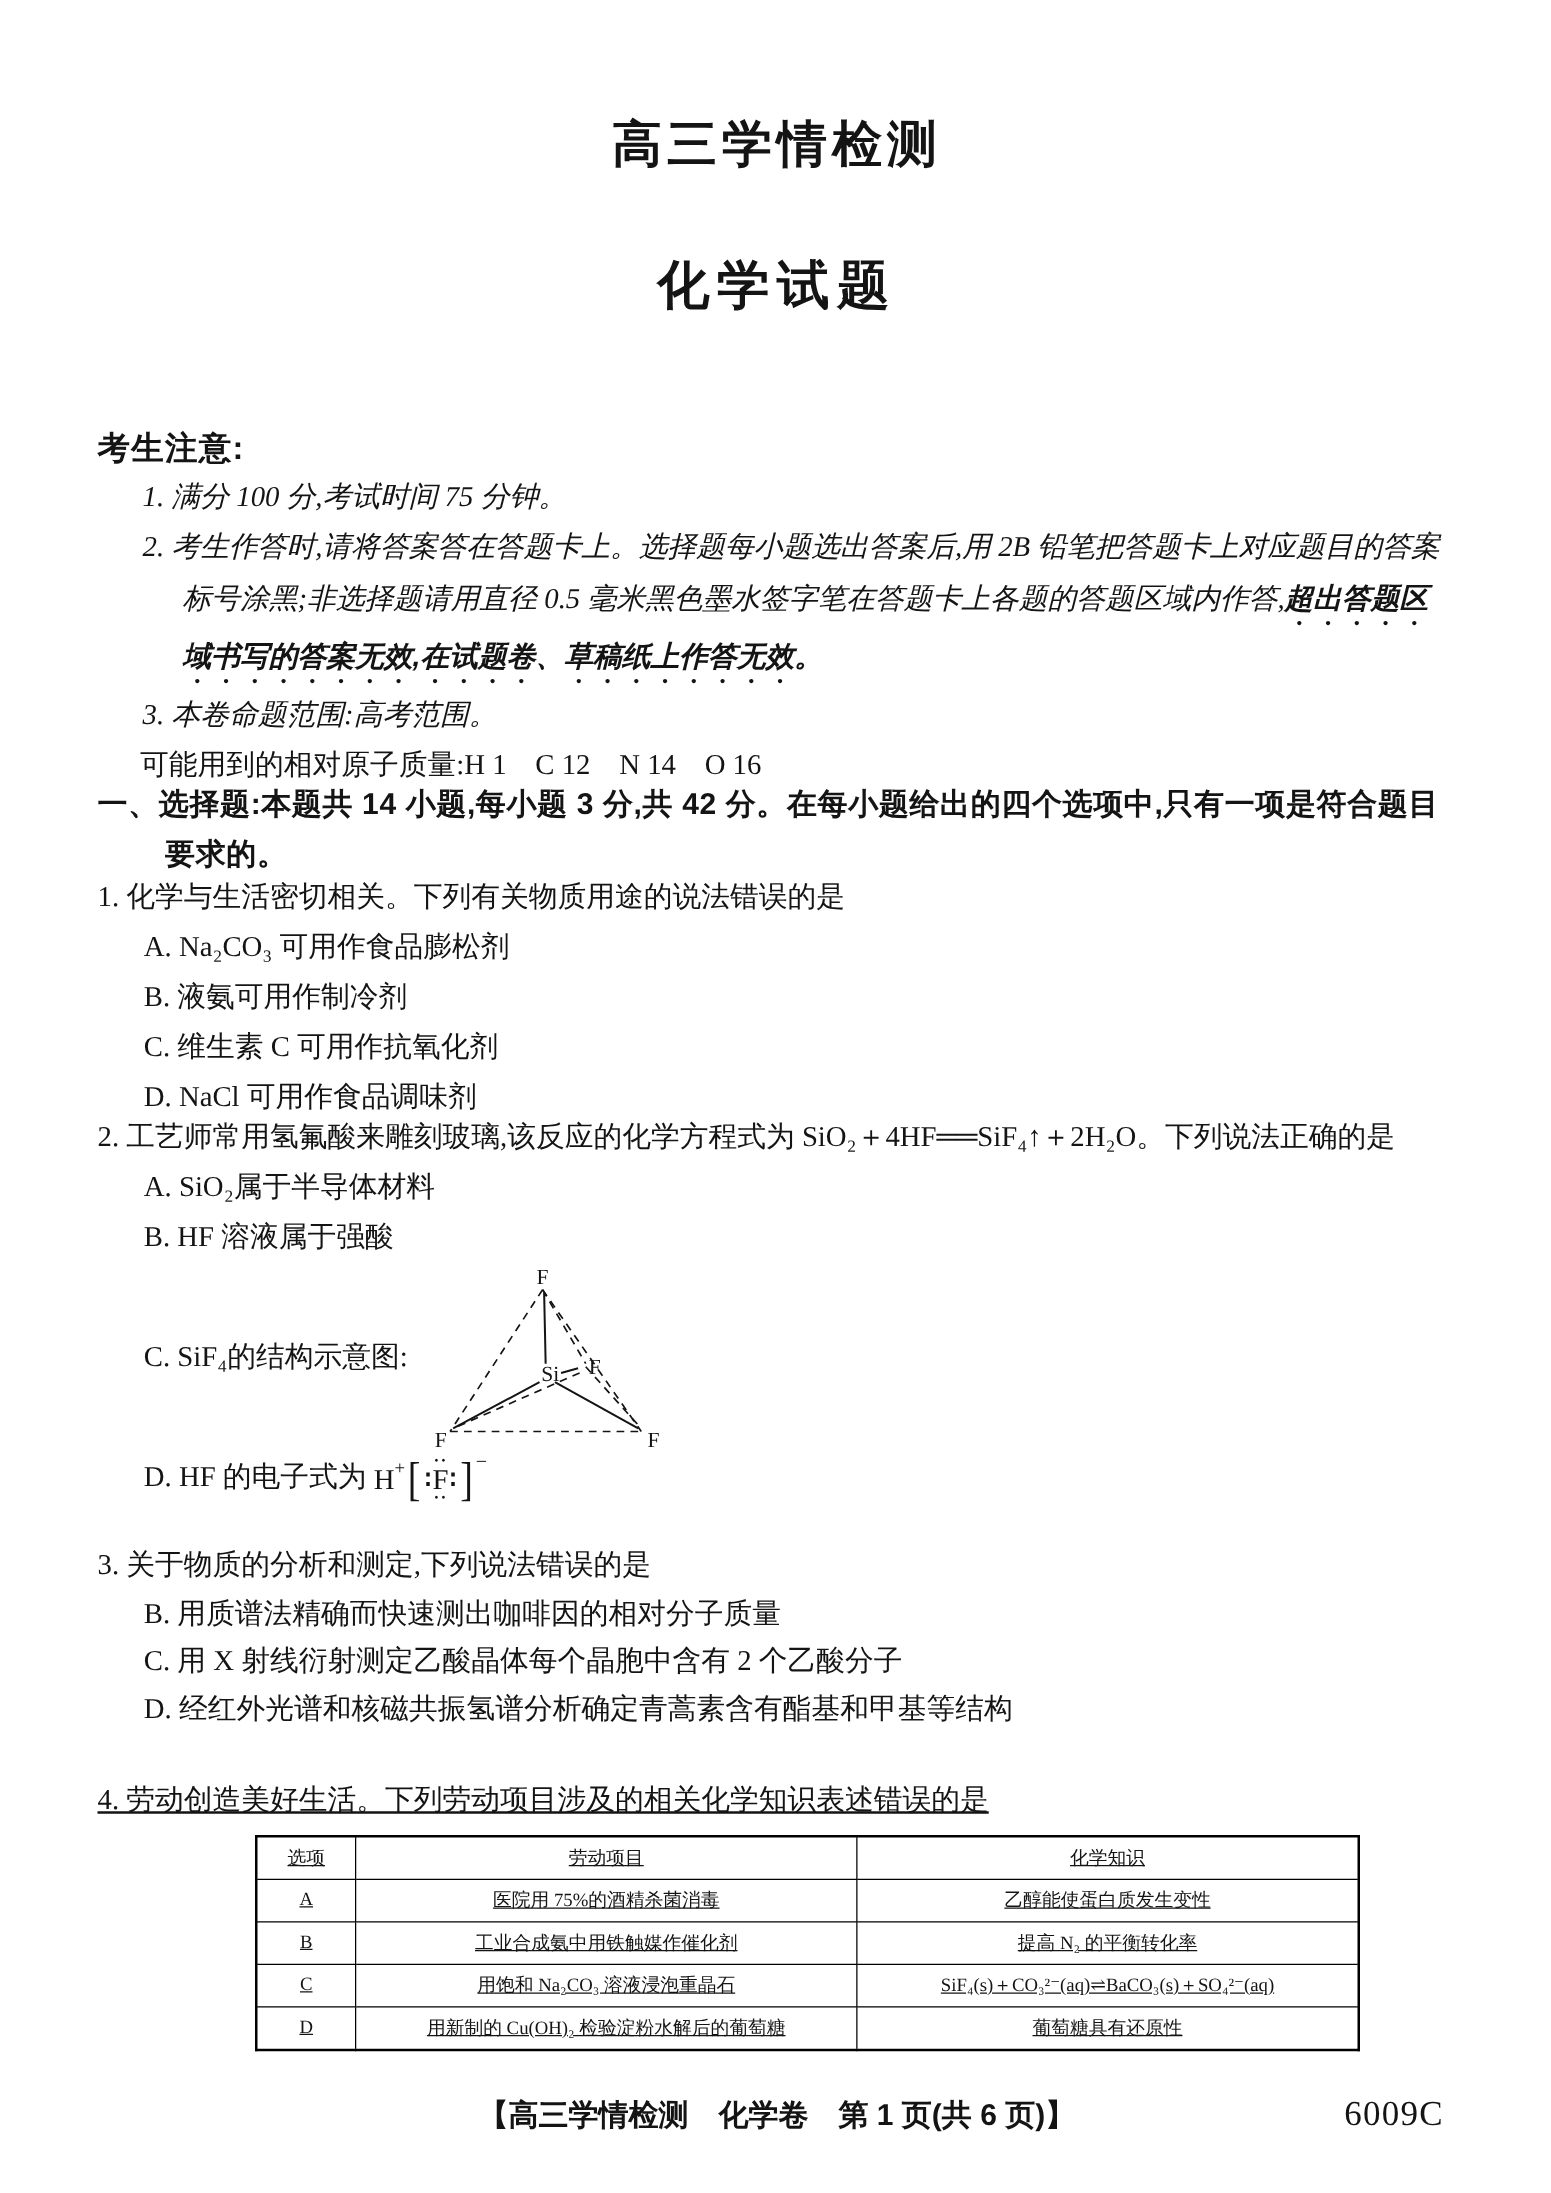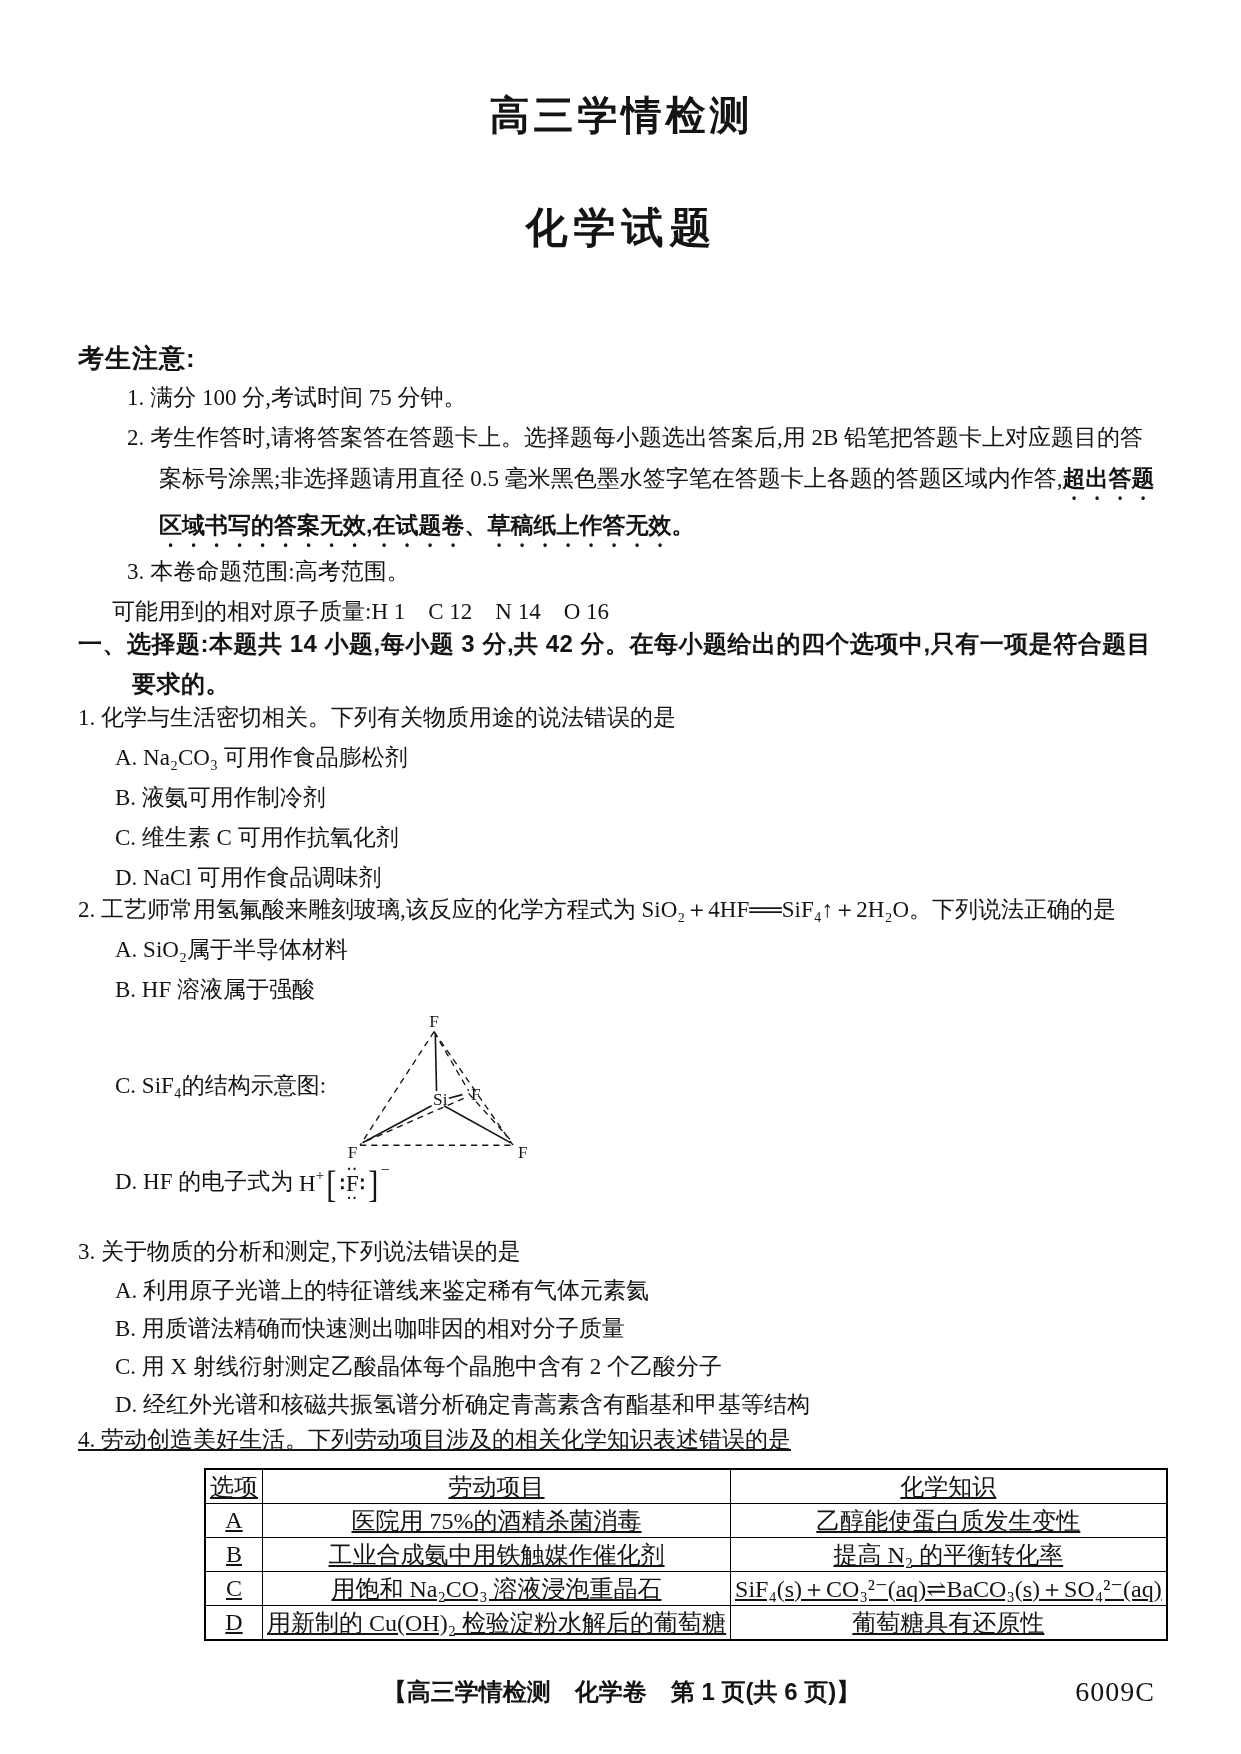--- a/index.html
+++ b/index.html
@@ -9,21 +9,21 @@
     position:relative;overflow:hidden;
   }
   .abs{position:absolute;left:78px;right:76px;}
   .heiti{font-family:"Liberation Sans","DejaVu Sans",sans-serif;font-weight:bold;}
 
   .doc-title{top:88px;text-align:center;font-size:40px;letter-spacing:4px;}
   .doc-subtitle{top:200px;text-align:center;font-size:42px;letter-spacing:6px;}
 
   .notice{top:338px;font-size:23px;line-height:40px;}
   .notice-heading{font-size:26px;letter-spacing:1px;}
-  .notice-item{margin-left:49px;padding-left:32px;text-indent:-32px;}
+  .notice-item{margin-left:36px;padding-left:32px;text-indent:-32px;font-style:italic;}
   .notice-num{padding-right:6px;}
   .em-dots{
     font-family:"Liberation Sans","DejaVu Sans",sans-serif;font-weight:bold;
     -webkit-text-emphasis:filled dot;-webkit-text-emphasis-position:under right;
     text-emphasis:filled dot;text-emphasis-position:under right;
   }
   .atomic-line{margin-left:34px;}
 
   .section-heading{top:624px;font-size:24px;line-height:40px;padding-left:54px;text-indent:-54px;letter-spacing:.5px;}
 
@@ -48,21 +48,21 @@
   .ef-br{font-size:38px;font-weight:400;line-height:1;padding:0 1px;transform:scaleX(.8);}
   .ef-colon{font-size:20px;font-weight:bold;padding:0 1px;}
   .ef-stack{display:inline-flex;flex-direction:column;align-items:center;line-height:1;}
   .ef-dots{font-size:14px;line-height:7px;letter-spacing:1px;font-weight:bold;}
   .ef-f{font-size:23px;line-height:22px;}
   .ef-anion{font-size:16px;position:relative;top:-14px;}
 
   table.knowledge{border-collapse:collapse;margin:8px 0 0 126px;table-layout:fixed;}
   table.knowledge th,table.knowledge td{
     border:1.6px solid #000;height:33px;text-align:center;vertical-align:middle;
-    font-size:24px;font-weight:normal;padding:0 4px;overflow:hidden;white-space:nowrap;
+    font-size:15px;font-weight:normal;padding:0 4px;overflow:hidden;white-space:nowrap;
   }
   table.knowledge{border:2.5px solid #000;}
   .col-opt{width:70px;}
   .col-labor{width:392px;}
   .col-know{width:392px;}
 
   .footer{top:1676px;font-size:24px;text-align:center;}
   .footer-code{position:absolute;right:10px;top:0;font-size:28px;font-family:"Liberation Serif","DejaVu Serif",serif;font-weight:normal;letter-spacing:1px;}
 </style>
 </head>
@@ -137,21 +137,20 @@
           <span class="ef-br">]</span>
           <span class="ef-sup ef-anion">−</span>
         </span>
     </div>
   </div>
 </div>
 
 <div class="abs question q3">
   <div class="q-stem">3. 关于物质的分析和测定,下列说法错误的是</div>
   <div class="opts">
-    <div class="opt">A. 利用原子光谱上的特征谱线来鉴定稀有气体元素氦</div>
     <div class="opt">B. 用质谱法精确而快速测出咖啡因的相对分子质量</div>
     <div class="opt">C. 用 X 射线衍射测定乙酸晶体每个晶胞中含有 2 个乙酸分子</div>
     <div class="opt">D. 经红外光谱和核磁共振氢谱分析确定青蒿素含有酯基和甲基等结构</div>
   </div>
 </div>
 
 <div class="abs question q4">
   <div class="q-stem">4. 劳动创造美好生活。下列劳动项目涉及的相关化学知识表述错误的是</div>
   <table class="knowledge">
     <tbody>

